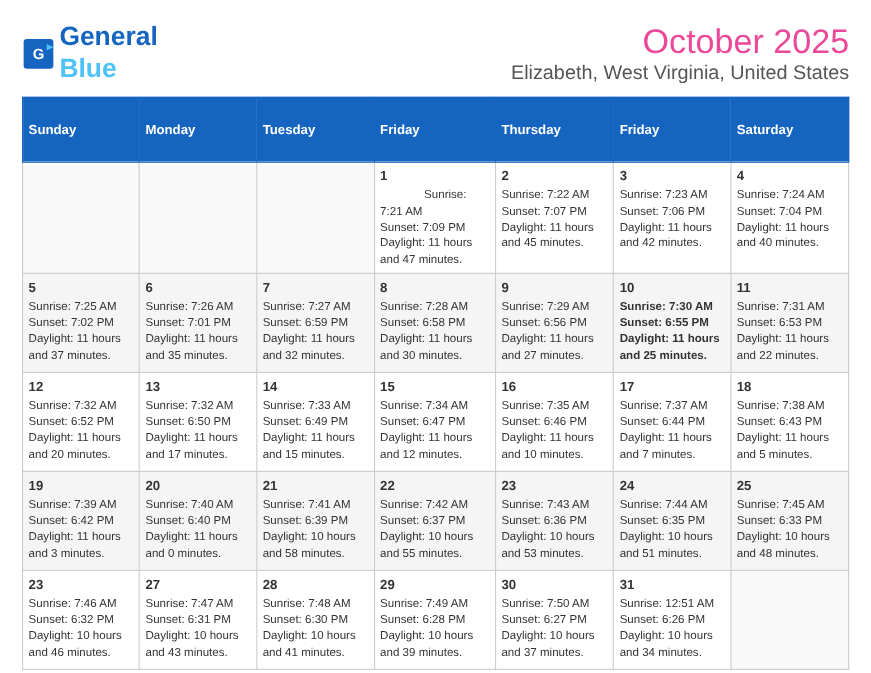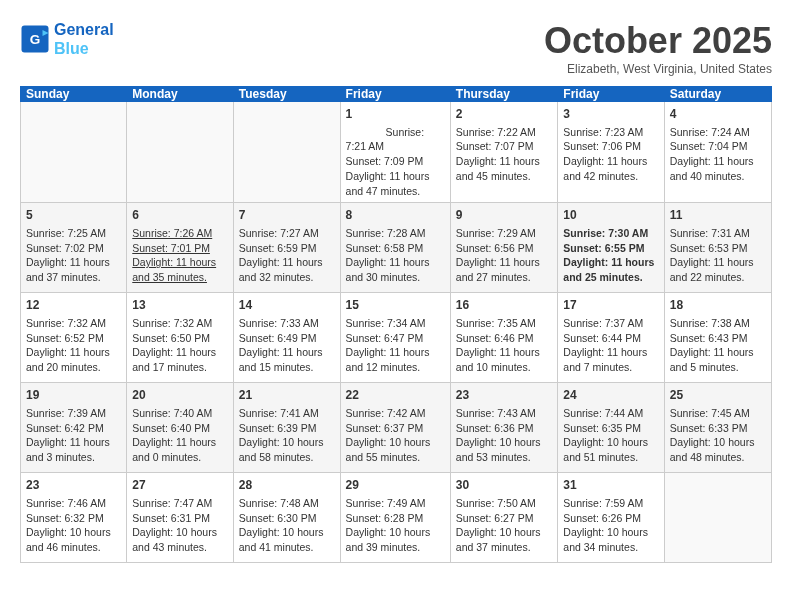--- a/index.html
+++ b/index.html
@@ -14,55 +14,55 @@
       display: flex;
       justify-content: space-between;
       align-items: flex-start;
       margin-bottom: 10px;
     }
     .logo {
       display: flex;
       align-items: center;
     }
     .logo-text {
-      font-size: 16px;
+      font-size: 24px;
       font-weight: bold;
       color: #333;
       line-height: 1.2;
     }
     .logo-text span {
       color: #1565c0;
     }
     .logo-icon {
       width: 30px;
       height: 30px;
       margin-right: 4px;
     }
     .title-block {
       text-align: right;
     }
     .month-title {
-      font-size: 36px;
-      font-weight: bold;
-      color: #404040;
+      font-size: 31px;
+      font-weight: normal;
+      color: #ec4899;
     }
     .location {
-      font-size: 12px;
+      font-size: 18px;
       color: #555;
     }
     table {
       width: 100%;
       border-collapse: collapse;
       font-size: 11px;
     }
     thead tr th {
       background-color: #1565c0;
       color: #fff;
       text-align: left;
-      padding: 0 5px;
+      padding: 22px 5px;
       font-size: 12px;
       font-weight: bold;
       border: 1px solid #1565c0;
     }
     tbody tr td {
       border: 1px solid #ccc;
       vertical-align: top;
       padding: 4px 5px;
       width: 113px;
       min-height: 80px;
@@ -132,21 +132,21 @@
 Sunset: 7:06 PM
 Daylight: 11 hours and 42 minutes.</span></td>
         <td><span class="day-num">4</span><span style="white-space: pre-line;">Sunrise: 7:24 AM
 Sunset: 7:04 PM
 Daylight: 11 hours and 40 minutes.</span></td>
       </tr>
       <tr>
         <td><span class="day-num">5</span><span style="white-space: pre-line;">Sunrise: 7:25 AM
 Sunset: 7:02 PM
 Daylight: 11 hours and 37 minutes.</span></td>
-        <td><span class="day-num">6</span><span style="white-space: pre-line; text-decoration: underline;">Sunrise: 7:26 AM
+        <td><span class="day-num">6</span><span style="white-space: pre-line;">Sunrise: 7:26 AM
 Sunset: 7:01 PM
 Daylight: 11 hours and 35 minutes.</span></td>
         <td><span class="day-num">7</span><span style="white-space: pre-line;">Sunrise: 7:27 AM
 Sunset: 6:59 PM
 Daylight: 11 hours and 32 minutes.</span></td>
         <td><span class="day-num">8</span><span style="white-space: pre-line;">Sunrise: 7:28 AM
 Sunset: 6:58 PM
 Daylight: 11 hours and 30 minutes.</span></td>
         <td><span class="day-num">9</span><span style="white-space: pre-line;">Sunrise: 7:29 AM
 Sunset: 6:56 PM
@@ -213,19 +213,19 @@
 Daylight: 10 hours and 43 minutes.</span></td>
         <td><span class="day-num">28</span><span style="white-space: pre-line;">Sunrise: 7:48 AM
 Sunset: 6:30 PM
 Daylight: 10 hours and 41 minutes.</span></td>
         <td><span class="day-num">29</span><span style="white-space: pre-line;">Sunrise: 7:49 AM
 Sunset: 6:28 PM
 Daylight: 10 hours and 39 minutes.</span></td>
         <td><span class="day-num">30</span><span style="white-space: pre-line;">Sunrise: 7:50 AM
 Sunset: 6:27 PM
 Daylight: 10 hours and 37 minutes.</span></td>
-        <td><span class="day-num">31</span><span style="white-space: pre-line;">Sunrise: 7:59 AM
+        <td><span class="day-num">31</span><span style="white-space: pre-line;">Sunrise: 12:51 AM
 Sunset: 6:26 PM
 Daylight: 10 hours and 34 minutes.</span></td>
         <td class="empty"></td>
       </tr>
     </tbody>
 </table>
 
 </body></html>

